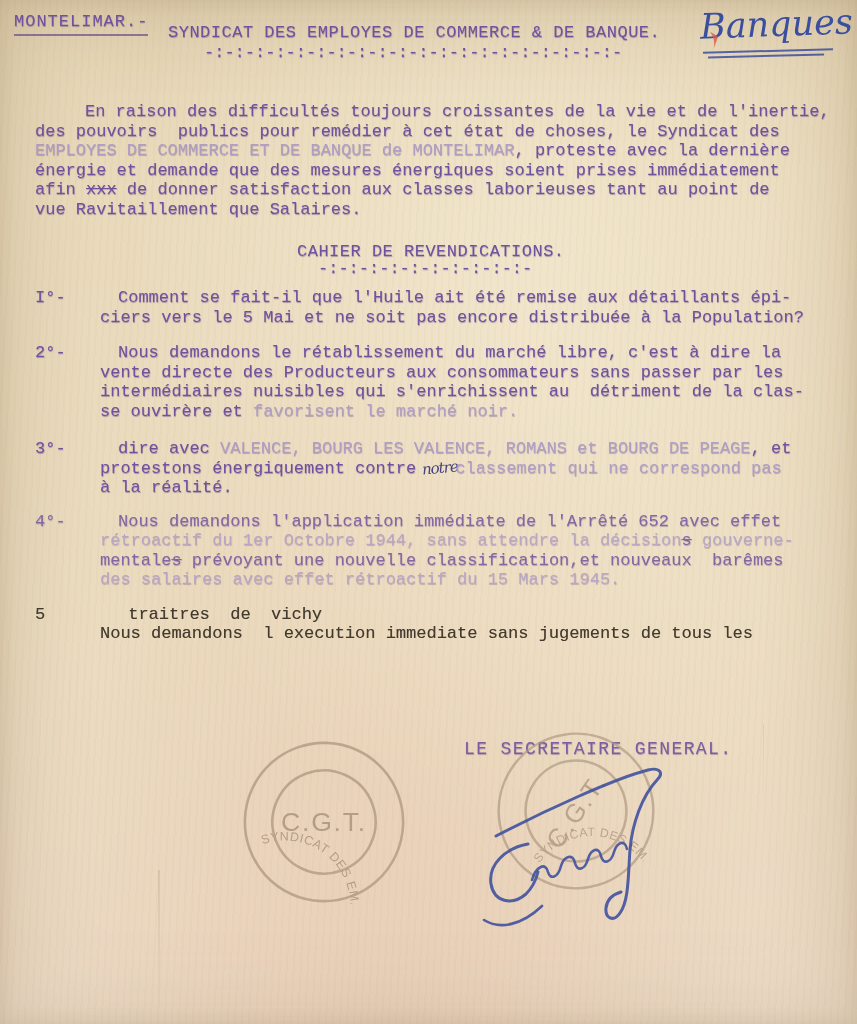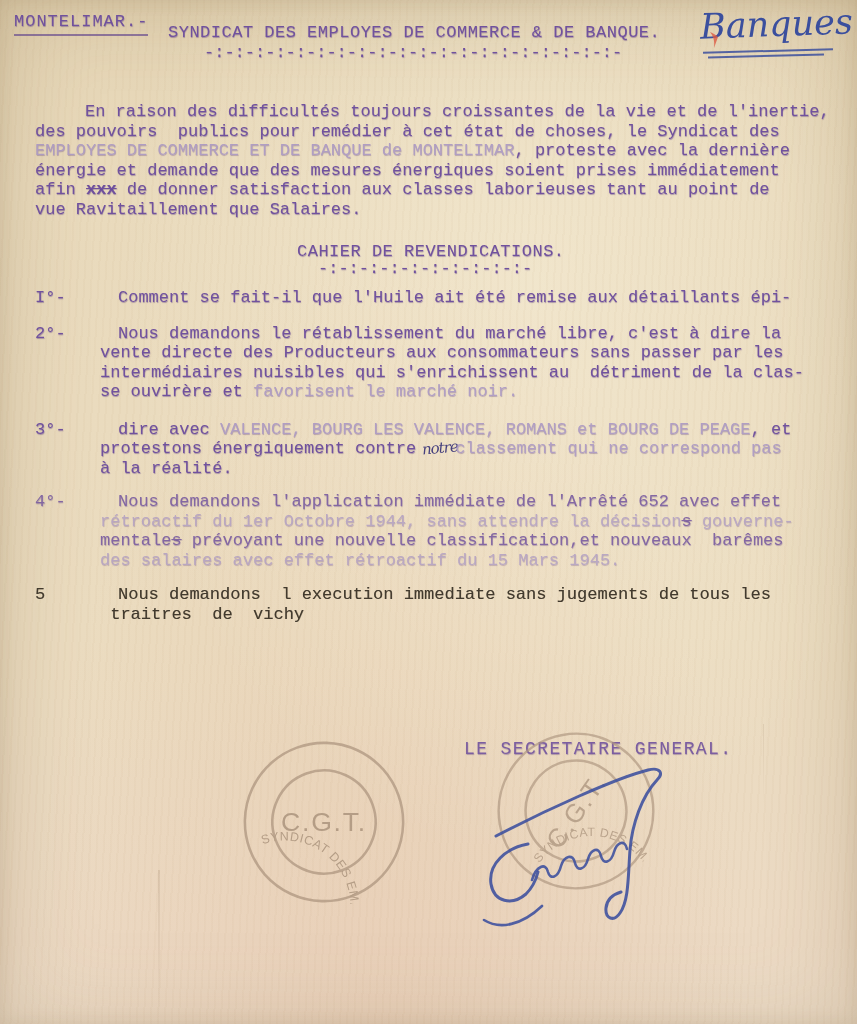--- a/index.html
+++ b/index.html
@@ -34,21 +34,21 @@
   .item:nth-child(3){margin-bottom:14px;}
   .item:nth-child(4){margin-bottom:15px;}
   .item-num{width:65px;flex:0 0 65px;font-size:17px;line-height:19.5px;}
   .item-body{flex:1;}
   .item-body .tline:first-child{text-indent:18px;}
   .item.weak{opacity:.84;}
   .item.black-ink{color:var(--ink-black);text-shadow:0.3px 0.4px 0.5px rgba(40,32,20,0.4);}
   .seg-fade{color:var(--ink-fade);opacity:.8;}
   .seg-bold{font-weight:bold;}
   .seg-strike{text-decoration:line-through;}
-  .seg-xstrike{font-weight:bold;text-decoration:line-through;}
+  .seg-xstrike{font-weight:normal;text-decoration:line-through;}
   .seg-hand{font-family:"DejaVu Serif",serif;font-style:italic;color:#46407e;font-size:15px;letter-spacing:-1px;display:inline-block;transform:rotate(-5deg);margin:0 -3px 0 -4px;text-shadow:none;}
   #closing{position:absolute;left:464px;top:739px;font-size:18px;letter-spacing:1.4px;opacity:.9;}
   .stamp{position:absolute;}
   #stamp-left{left:238px;top:736px;width:172px;height:172px;transform:rotate(-20deg);opacity:.9;}
   #stamp-right{left:492px;top:727px;width:168px;height:168px;transform:rotate(-55deg);opacity:.8;}
   .sc{fill:none;stroke:var(--stamp);stroke-width:3;opacity:.85;}
   .ringtext{font-family:"Liberation Sans",sans-serif;font-size:14.5px;fill:var(--stamp);letter-spacing:1px;}
   .ctext{font-family:"Liberation Sans",sans-serif;font-size:31px;fill:var(--stamp);text-anchor:middle;letter-spacing:2px;}
   #signature{position:absolute;left:466px;top:748px;width:228px;height:188px;}
   .sig{fill:none;stroke:var(--blue);stroke-linecap:round;stroke-linejoin:round;opacity:.88;}
@@ -87,20 +87,21 @@
 </div>
 
 <div id="cahier" class="typed">CAHIER DE REVENDICATIONS.</div>
 <div id="cahier-rule" class="typed">-:-:-:-:-:-:-:-:-:-:-</div>
 
 <div id="items" class="typed">
     <div class="item">
       <div class="item-num">I°-</div>
       <div class="item-body">
         <div class="tline"><span>Comment se fait-il que l'Huile ait été remise aux détaillants épi-</span></div>
+        <div class="tline"><span>ciers vers le 5 Mai et ne soit pas encore distribuée à la Population?</span></div>
       </div>
     </div>
     <div class="item">
       <div class="item-num">2°-</div>
       <div class="item-body">
         <div class="tline"><span>Nous demandons le rétablissement du marché libre, c'est à dire la</span></div>
         <div class="tline"><span>vente directe des Producteurs aux consommateurs sans passer par les</span></div>
         <div class="tline"><span>intermédiaires nuisibles qui s'enrichissent au  détriment de la clas-</span></div>
         <div class="tline"><span>se ouvirère et </span><span class="seg-fade">favorisent le marché noir.</span></div>
       </div>
@@ -118,22 +119,22 @@
       <div class="item-body">
         <div class="tline"><span>Nous demandons l'application immédiate de l'Arrêté 652 avec effet</span></div>
         <div class="tline"><span class="seg-fade">rétroactif du 1er Octobre 1944, sans attendre la décision</span><span class="seg-strike">s</span><span class="seg-fade"> gouverne-</span></div>
         <div class="tline"><span>mentale</span><span class="seg-strike">s</span><span> prévoyant une nouvelle classification,et nouveaux  barêmes</span></div>
         <div class="tline"><span class="seg-fade">des salaires avec effet rétroactif du 15 Mars 1945.</span></div>
       </div>
     </div>
     <div class="item black-ink">
       <div class="item-num">5</div>
       <div class="item-body">
+        <div class="tline"><span> traitres  de  vichy</span></div>
         <div class="tline"><span>Nous demandons  l execution immediate sans jugements de tous les</span></div>
-        <div class="tline"><span> traitres  de  vichy</span></div>
       </div>
     </div>
   </div>
 
 <div id="closing" class="typed">LE SECRETAIRE GENERAL.</div>
 
 <svg class="stamp" id="stamp-left" viewBox="0 0 200 200">
   <defs>
       <path id="ringL" d="M 24 100 A 76 76 0 1 1 23.99 100"></path>
     </defs>

